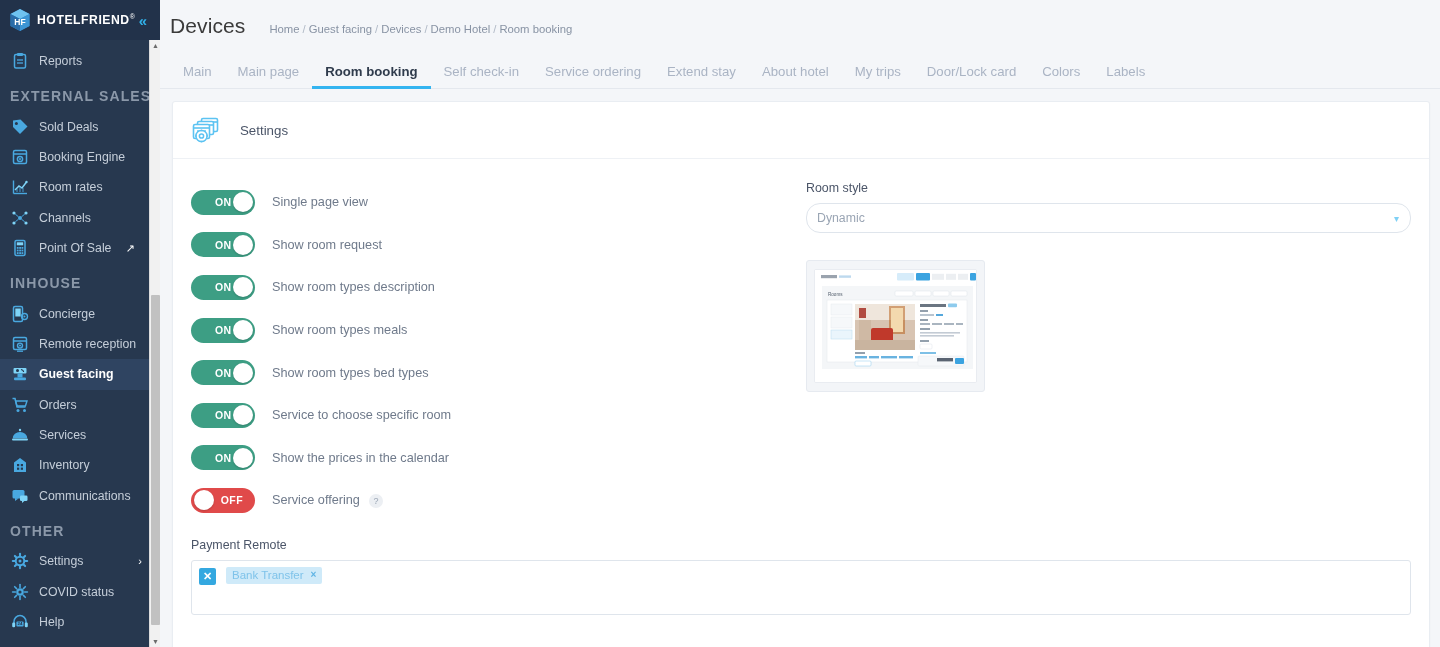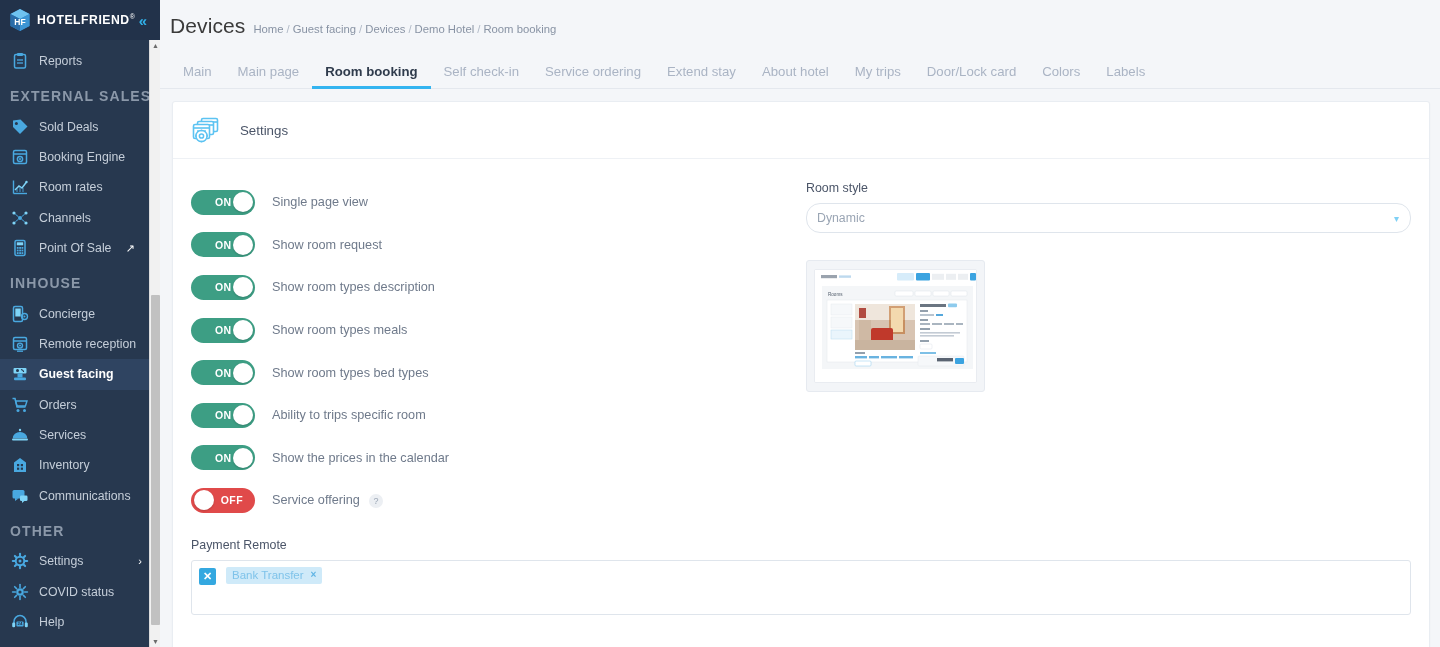--- a/index.html
+++ b/index.html
@@ -77,21 +77,21 @@
     background: #c1c1c1; border-radius: 1px;
   }
 
   
   .main {
     flex: 1; height: 647px; background: #f4f6f9;
     position: relative; overflow: hidden;
   }
   .page-head { padding: 14px 0 0 10px; display: flex; align-items: baseline; }
   .page-title { font-size: 21px; color: #3a3a3a; font-weight: normal; letter-spacing: .1px;}
-  .breadcrumb { margin-left: 8px; font-size: 11.3px; color: #8893a4; white-space: nowrap;}
+  .breadcrumb { margin-left: 24px; font-size: 11.3px; color: #8893a4; white-space: nowrap;}
   .breadcrumb .sep { margin: 0 3px; color: #b0b9c6; }
 
   .tabs {
     display: flex; align-items: flex-end;
     margin-top: 18px; padding-left: 10px;
     border-bottom: 1px solid #e4e8ee;
     height: 33px;
   }
   .tab {
     font-size: 13.2px; color: #aab4c4;
@@ -535,21 +535,21 @@
                 <span class="tlabel">ON</span>
                 <span class="knob"></span>
               </div>
               <div class="tg-label"><span>Show room types bed types</span></div>
             </div>
             <div class="tg-row">
               <div class="toggle on">
                 <span class="tlabel">ON</span>
                 <span class="knob"></span>
               </div>
-              <div class="tg-label"><span>Ability to trips specific room</span></div>
+              <div class="tg-label"><span>Service to choose specific room</span></div>
             </div>
             <div class="tg-row">
               <div class="toggle on">
                 <span class="tlabel">ON</span>
                 <span class="knob"></span>
               </div>
               <div class="tg-label"><span>Show the prices in the calendar</span></div>
             </div>
             <div class="tg-row">
               <div class="toggle off">

